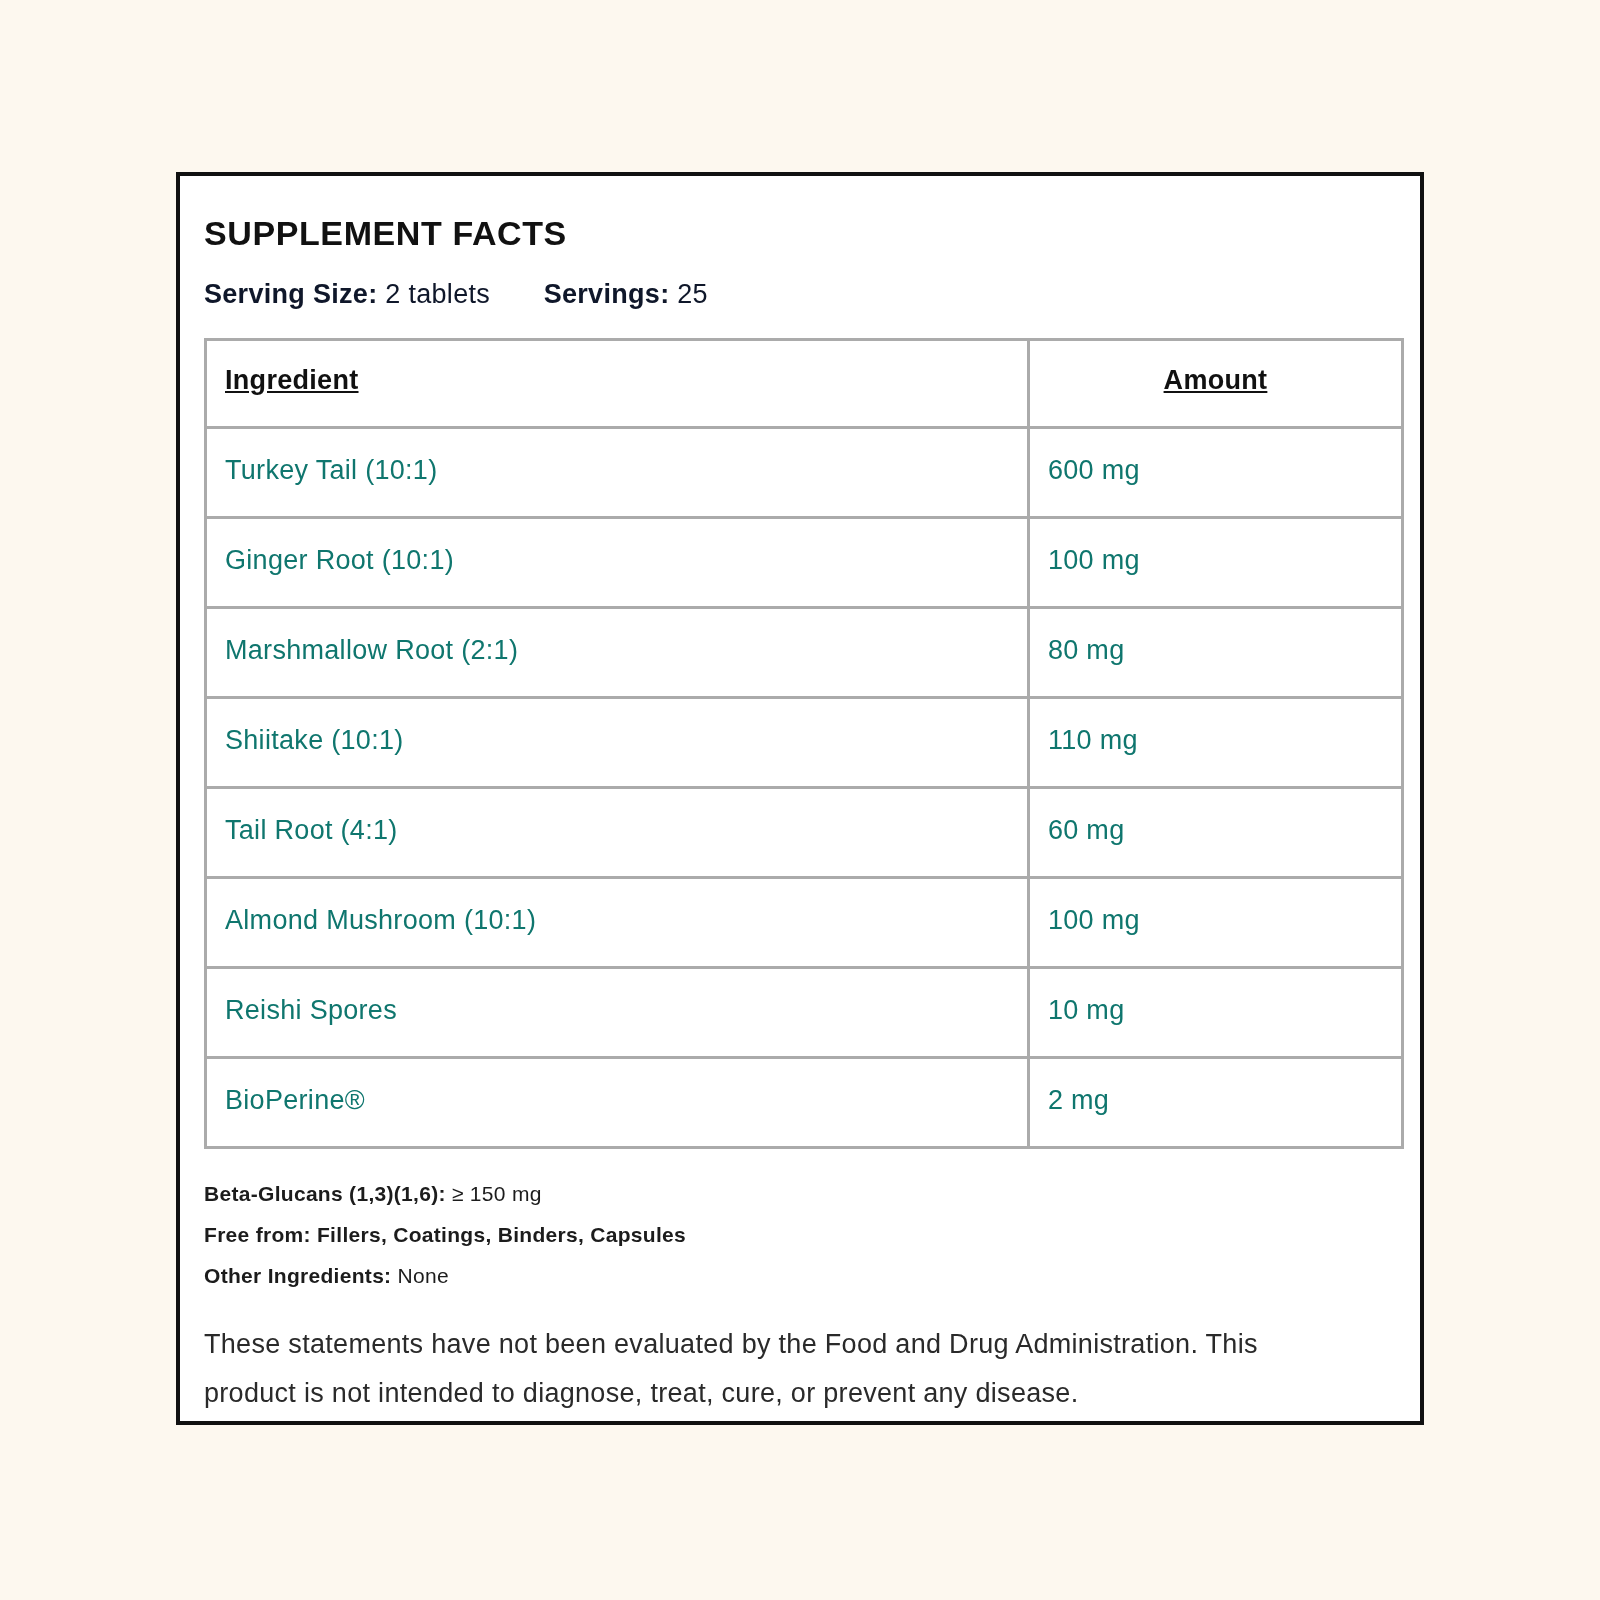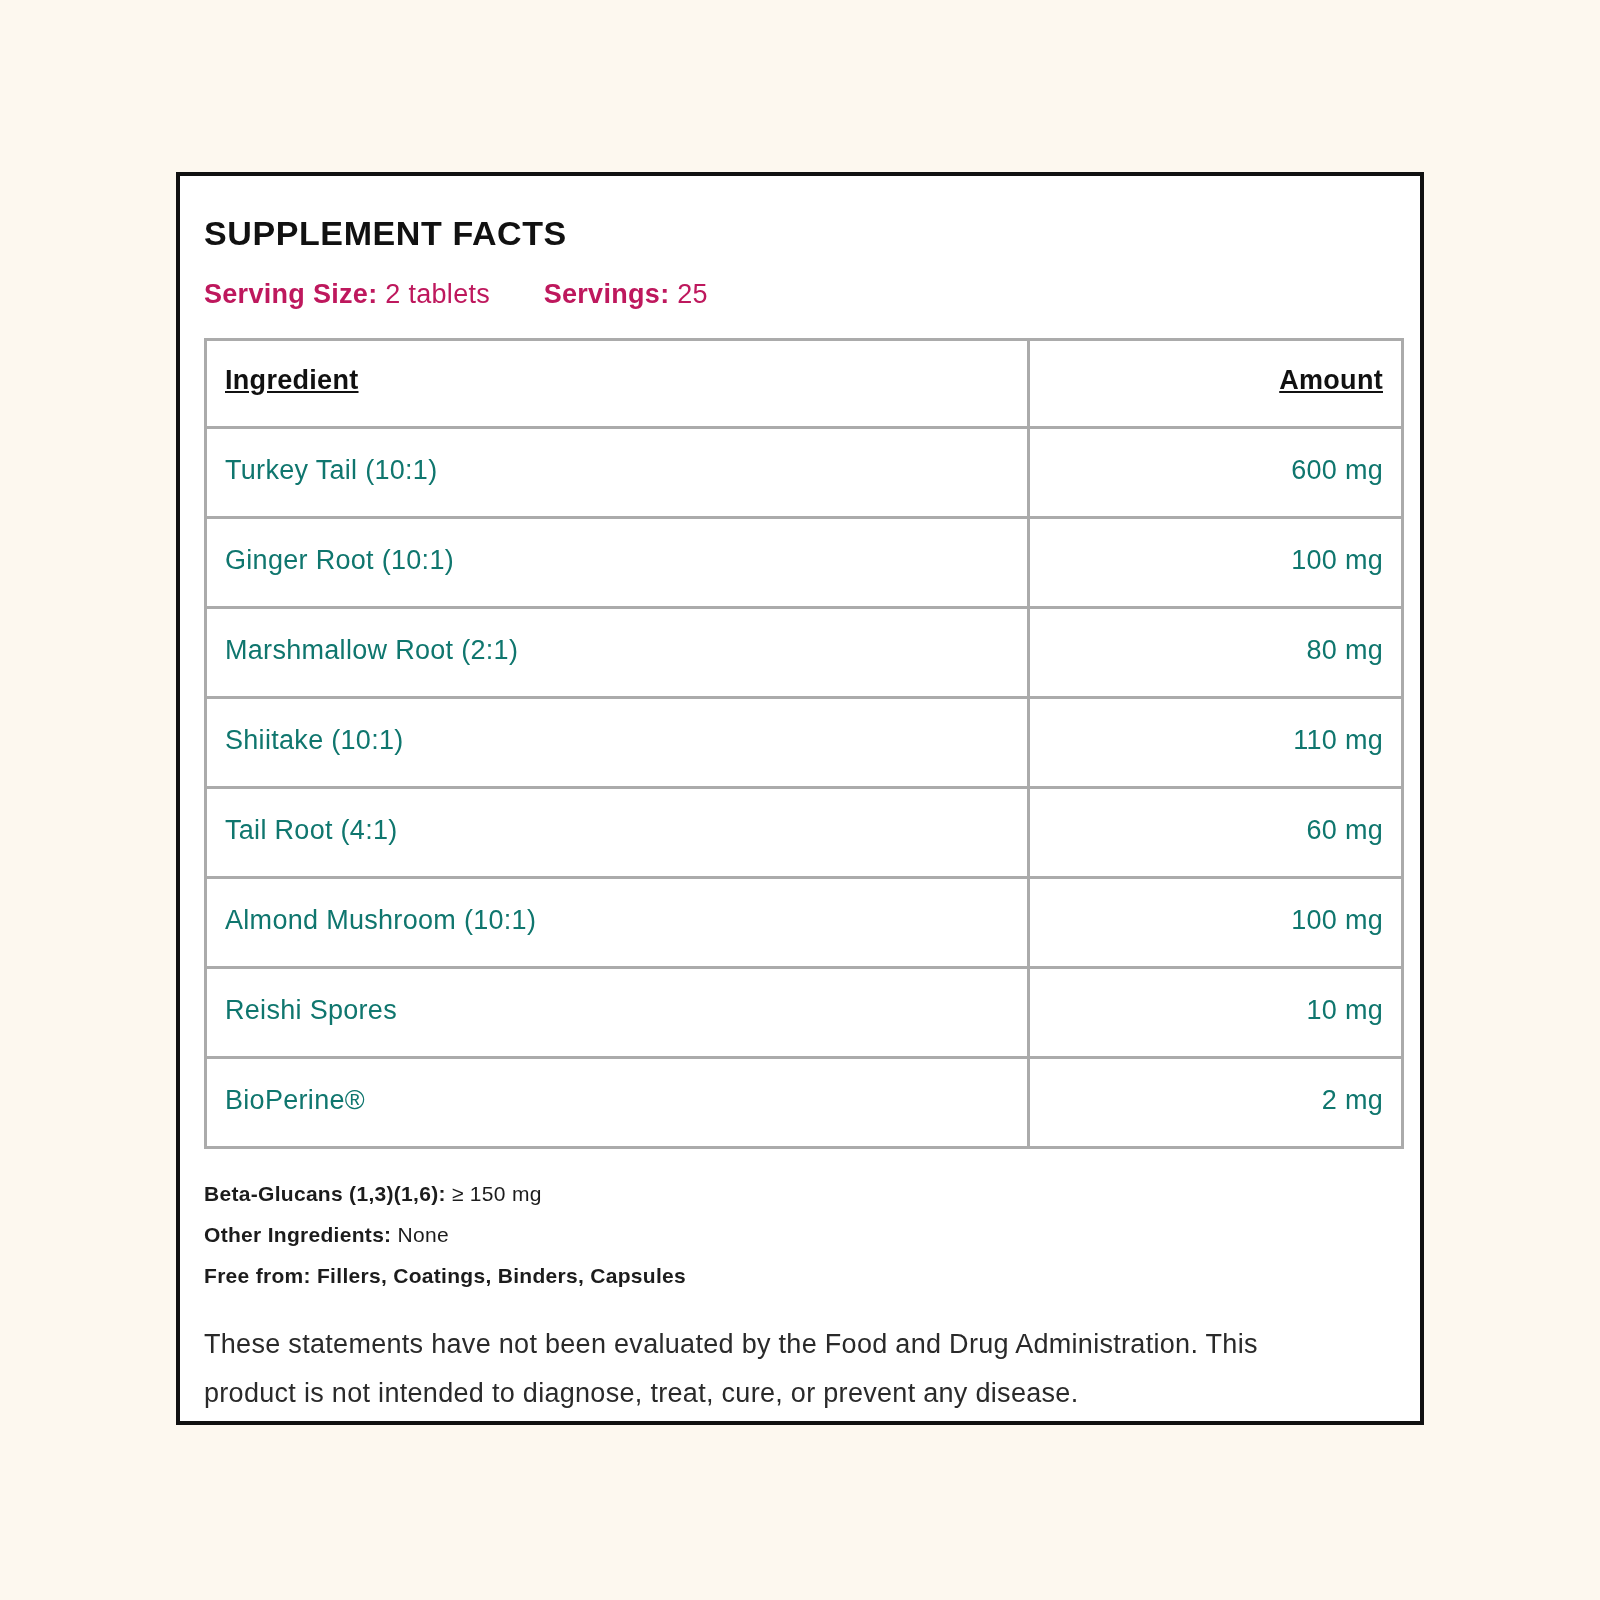--- a/index.html
+++ b/index.html
@@ -25,21 +25,21 @@
   .title {
     font-size: 34px;
     font-weight: bold;
     letter-spacing: 0.6px;
     color: #111111;
   }
   .serving-line {
     margin-top: 26px;
     font-size: 27px;
     letter-spacing: 0.3px;
-    color: #be185d;
+    color: #0f172a;
   }
   .b { font-weight: bold; }
   .serving-gap { display: inline-block; width: 38px; }
   table.facts {
     margin-top: 28px;
     width: 1200px;
     border-collapse: collapse;
     table-layout: fixed;
   }
   table.facts th, table.facts td {
@@ -54,21 +54,21 @@
     height: 88px;
     padding: 24px 18px 0 18px;
     text-decoration: underline;
   }
   table.facts td {
     height: 90px;
     padding: 26px 18px 0 18px;
     color: #0f766e;
   }
   .col-ingredient { width: 68.75%; text-align: left; }
-  .col-amount     { width: 31.25%; text-align: right; }
+  .col-amount     { width: 31.25%; }
   .notes {
     margin-top: 24px;
     font-size: 21px;
     letter-spacing: 0.3px;
     line-height: 41px;
     color: #1c1c1c;
   }
   .disclaimer {
     margin-top: 24px;
     font-size: 27px;
@@ -136,25 +136,25 @@
         </tr>
       </tbody>
     </table>
 
     <div class="notes">
       <div>
         <span class="b">Beta-Glucans (1,3)(1,6):</span>
         <span>≥ 150 mg</span>
       </div>
       <div>
+        <span class="b">Free from: Fillers, Coatings, Binders, Capsules</span>
+        <span></span>
+      </div>
+      <div>
         <span class="b">Other Ingredients:</span>
         <span>None</span>
-      </div>
-      <div>
-        <span class="b">Free from: Fillers, Coatings, Binders, Capsules</span>
-        <span></span>
       </div>
     </div>
 
     <p class="disclaimer">These statements have not been evaluated by the Food and Drug Administration. This product is not intended to diagnose, treat, cure, or prevent any disease.</p>
 
   </div>
 </div>
 
 </body></html>

